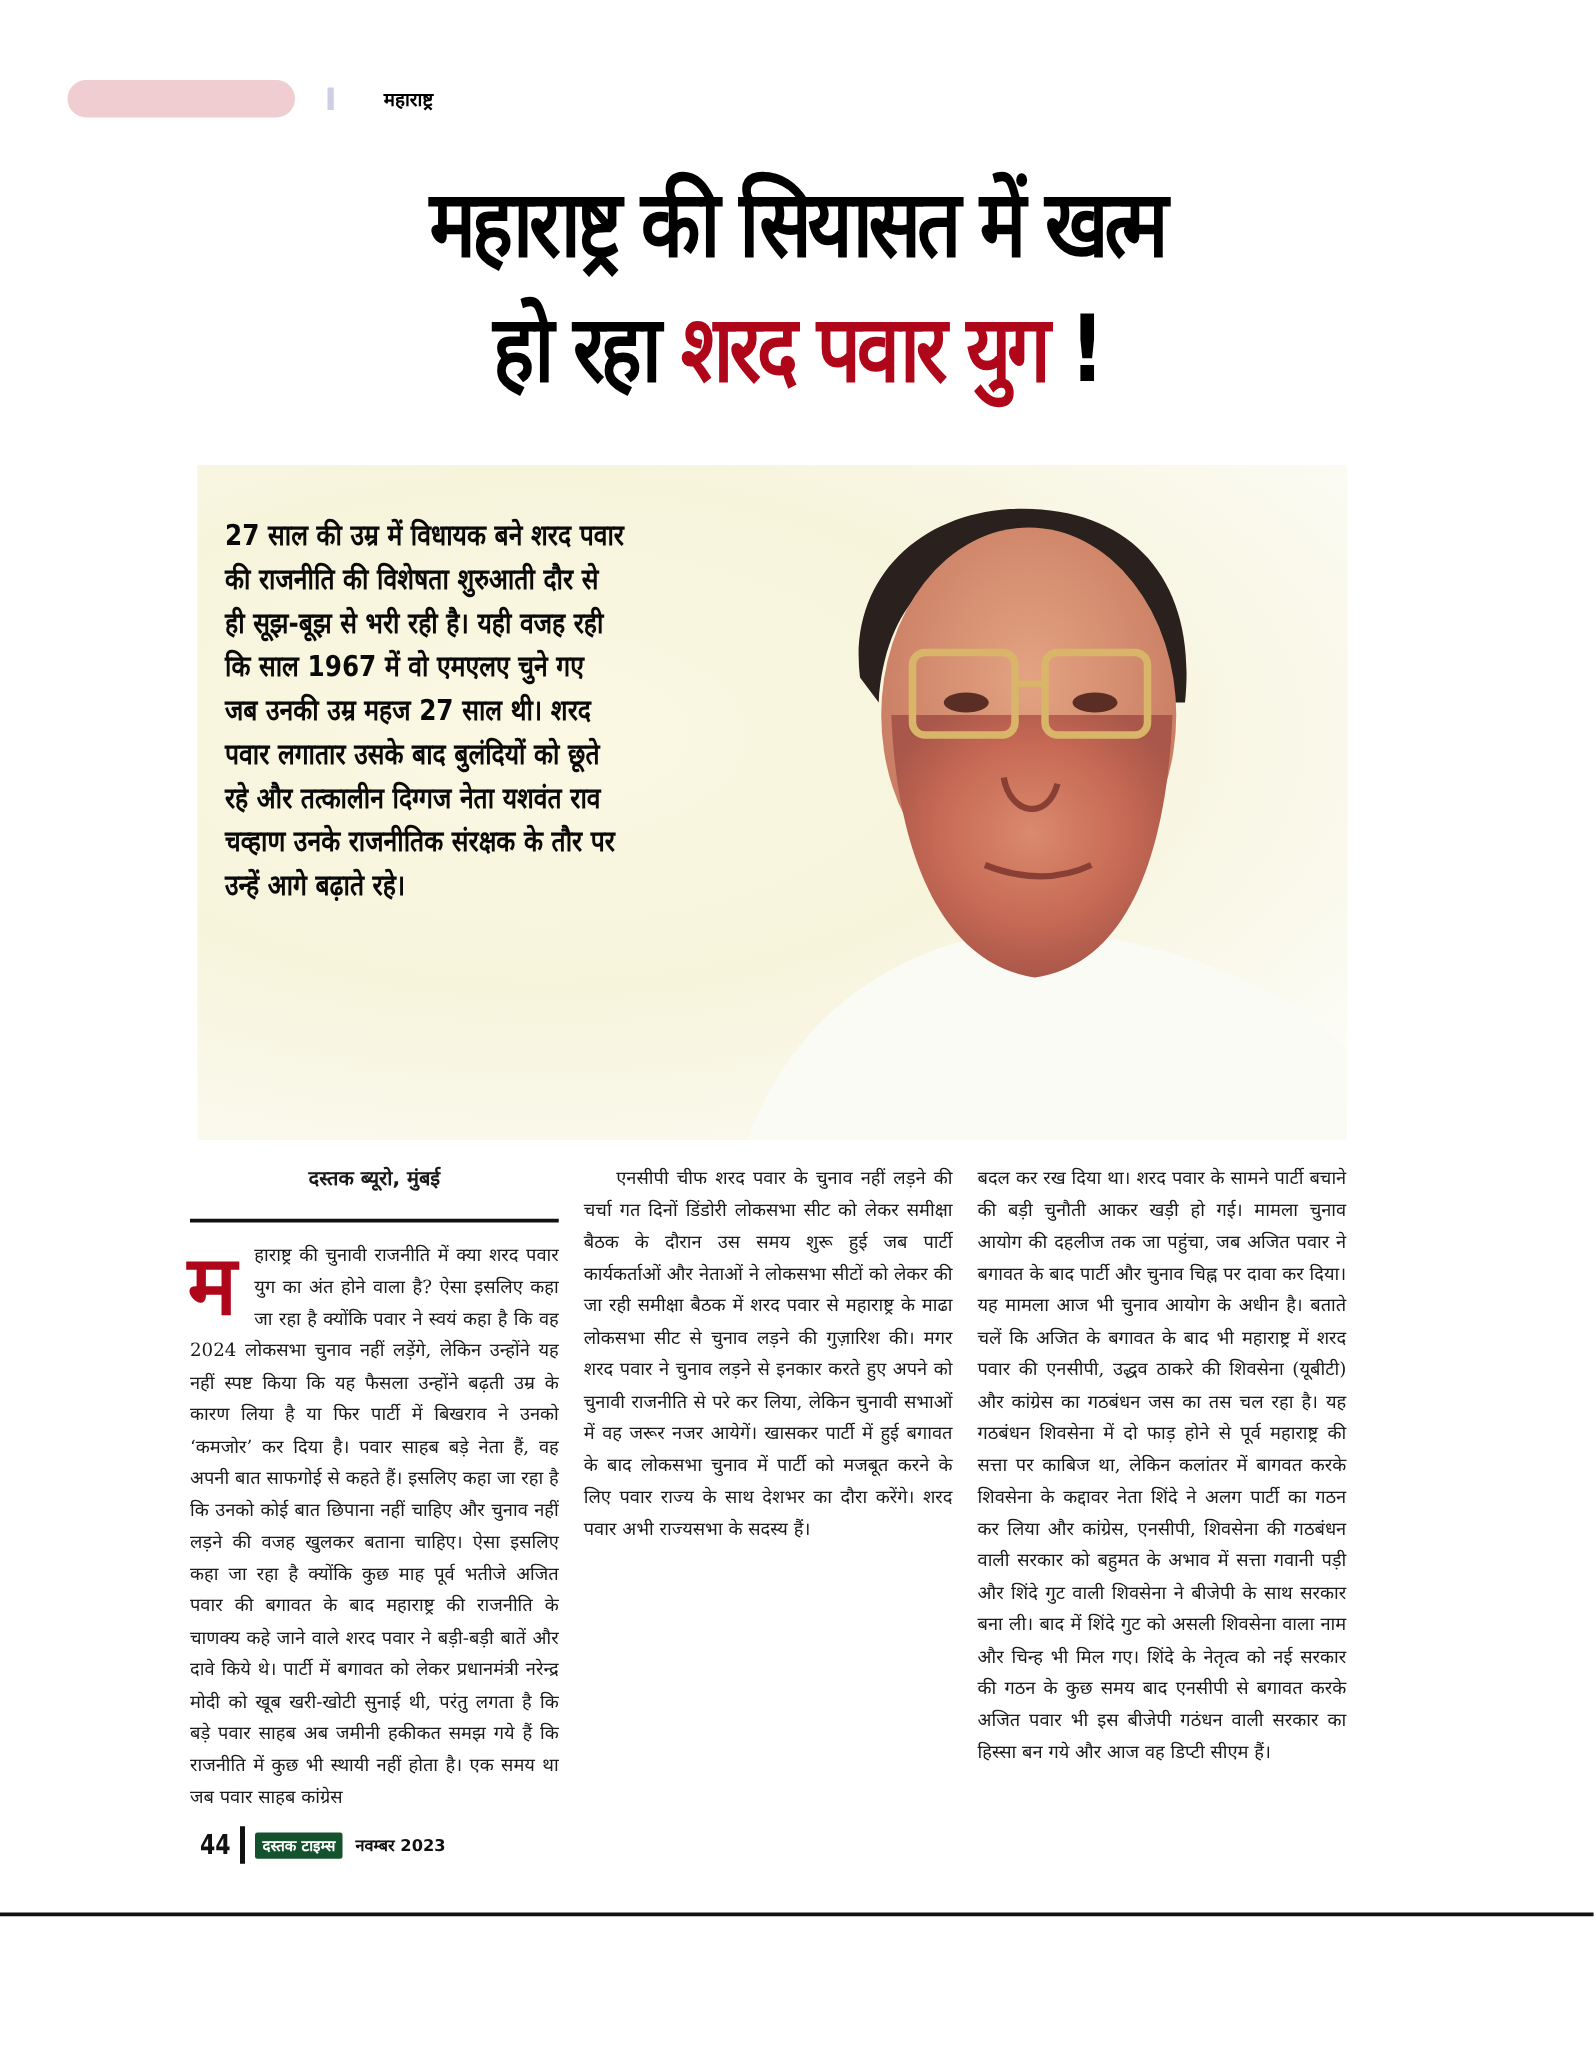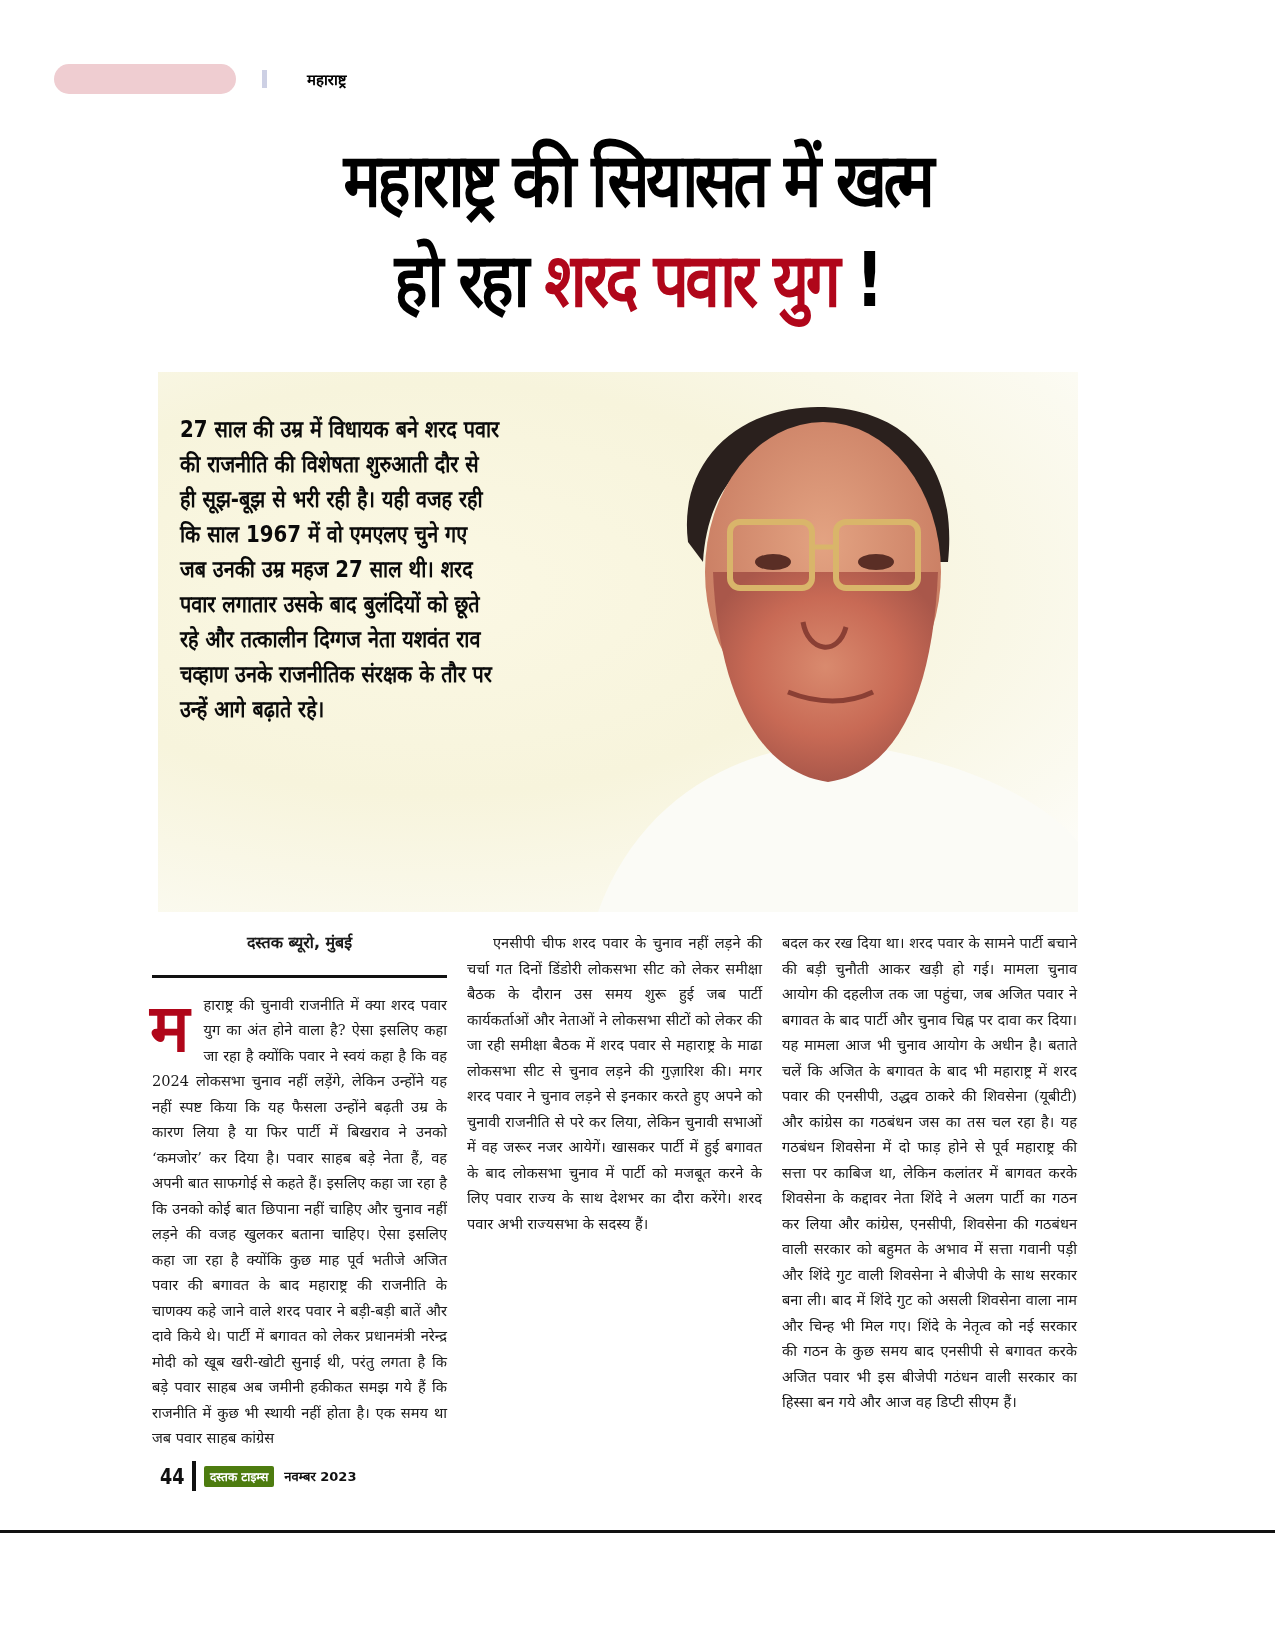--- a/index.html
+++ b/index.html
@@ -29,21 +29,21 @@
   .col p.indent { text-indent: 26px; }
   .byline { font-family: "DejaVu Sans", sans-serif; font-weight: bold; font-size: 16px; text-align: center;
     border-bottom: 3px solid #111; padding-bottom: 19px; margin-bottom: 14px; }
   .dropcap { float: left; font-family: "DejaVu Sans", sans-serif; font-weight: bold; color: #b0061a;
     font-size: 66px; line-height: 70px; margin: 2px 14px 0 -2px; }
 
   .footer { position: absolute; top: 1530px; left: 0; width: 1275px; height: 3px; background: #111; }
   .footer-row { position: absolute; top: 1460px; left: 160px; height: 32px; display: flex; align-items: center; }
   .pageno { font-family: "DejaVu Sans", sans-serif; font-weight: bold; font-size: 22px; transform: scaleX(0.8); transform-origin: left; width: 30px; }
   .vbar { width: 4px; height: 30px; background: #111; margin: 0 8px 0 2px; }
-  .brand { background: #4d7c0f; color: #fff; font-size: 12px; font-weight: bold; padding: 2px 6px; border-radius: 2px; }
+  .brand { background: #14532d; color: #fff; font-size: 12px; font-weight: bold; padding: 2px 6px; border-radius: 2px; }
   .issue { margin-left: 10px; font-size: 13px; font-weight: bold; }
 </style>
 </head>
 <body>
 
 <div class="topbar">
   <div class="pill"></div>
   <div class="sep"></div>
   <div class="section">महाराष्ट्र</div>
 </div>

